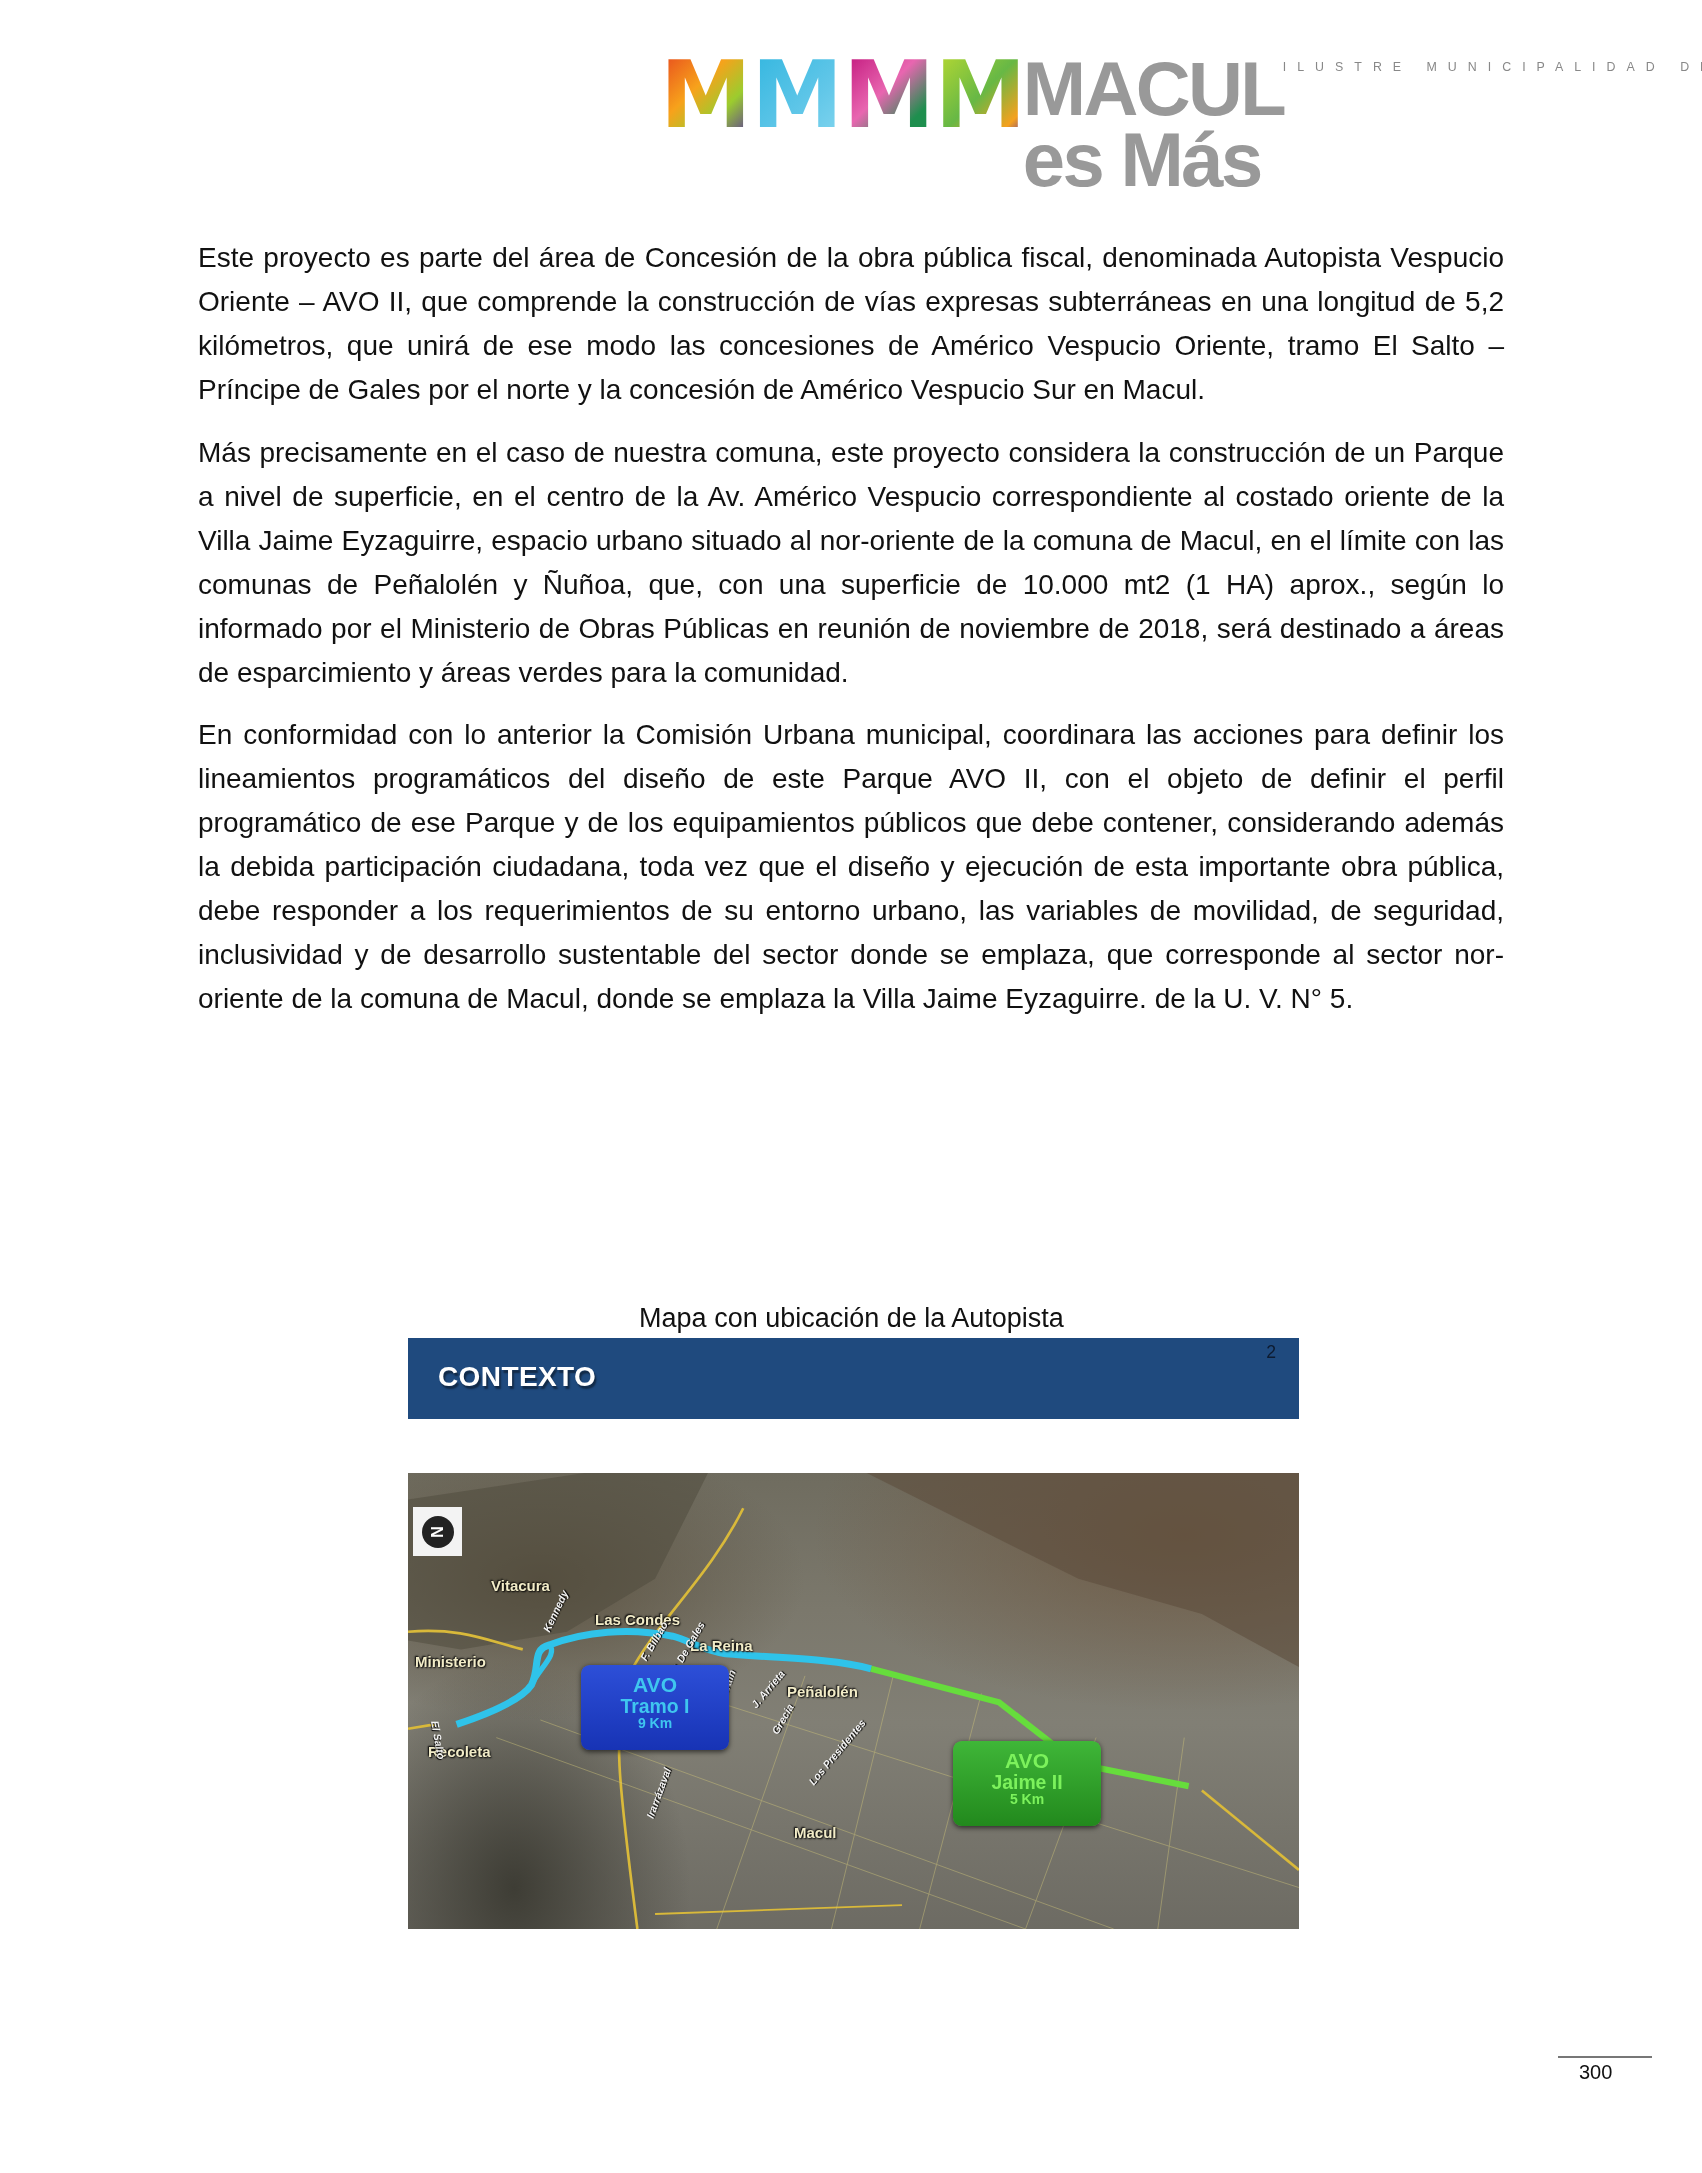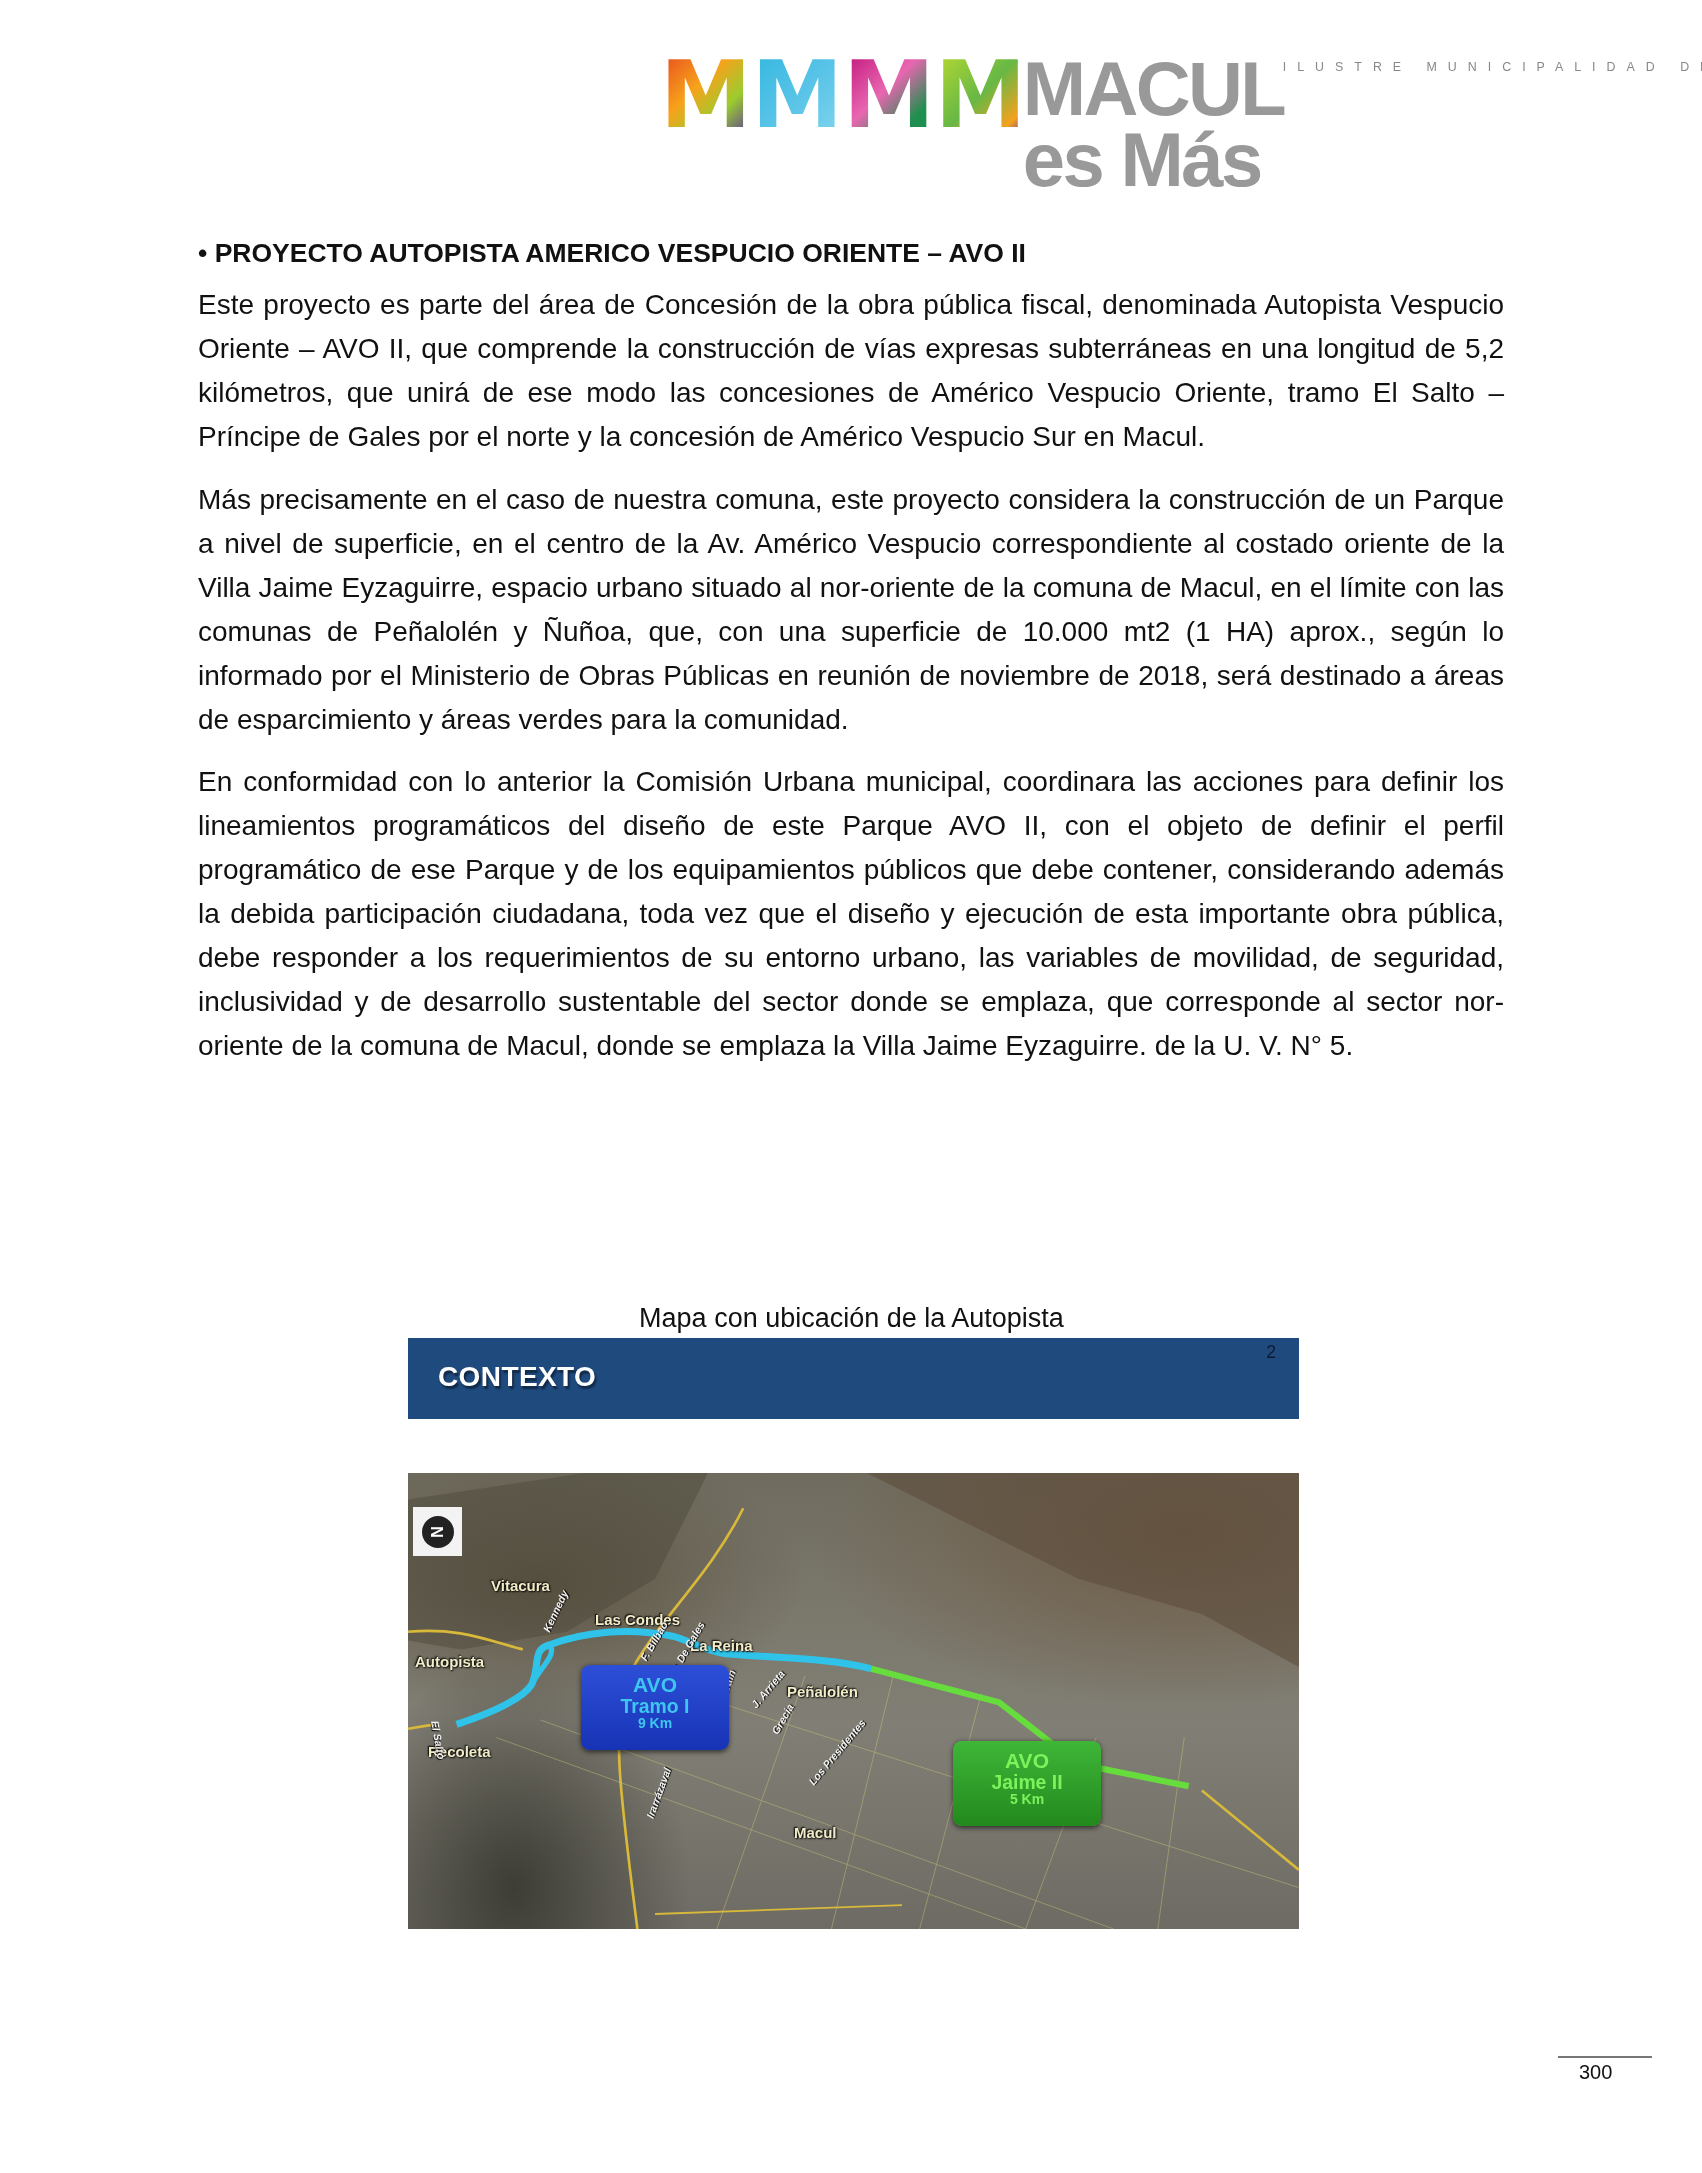--- a/index.html
+++ b/index.html
@@ -74,21 +74,20 @@
     <span class="m3">M</span>
     <span class="m4">M</span>
   </div>
   <div class="brand">
     <div class="brand-main">MACUL es Más</div>
     <div class="brand-sub">ILUSTRE MUNICIPALIDAD DE MACUL</div>
   </div>
 </div>
 
 <div class="content">
-  <div class="heading">• PROYECTO AUTOPISTA AMERICO VESPUCIO ORIENTE – AVO II</div>
   <p class="para">Este proyecto es parte del área de Concesión de la obra pública fiscal, denominada Autopista Vespucio Oriente – AVO II, que comprende la construcción de vías expresas subterráneas en una longitud de 5,2 kilómetros, que unirá de ese modo las concesiones de Américo Vespucio Oriente, tramo El Salto –Príncipe de Gales por el norte y la concesión de Américo Vespucio Sur en Macul.</p>
   <p class="para">Más precisamente en el caso de nuestra comuna, este proyecto considera la construcción de un Parque a nivel de superficie, en el centro de la Av. Américo Vespucio correspondiente al costado oriente de la Villa Jaime Eyzaguirre, espacio urbano situado al nor-oriente de la comuna de Macul, en el límite con las comunas de Peñalolén y Ñuñoa, que, con una superficie de 10.000 mt2 (1 HA) aprox., según lo informado por el Ministerio de Obras Públicas en reunión de noviembre de 2018, será destinado a áreas de esparcimiento y áreas verdes para la comunidad.</p>
   <p class="para">En conformidad con lo anterior la Comisión Urbana municipal, coordinara las acciones para definir los lineamientos programáticos del diseño de este Parque AVO II, con el objeto de definir el perfil programático de ese Parque y de los equipamientos públicos que debe contener, considerando además la debida participación ciudadana, toda vez que el diseño y ejecución de esta importante obra pública, debe responder a los requerimientos de su entorno urbano, las variables de movilidad, de seguridad, inclusividad y de desarrollo sustentable del sector donde se emplaza, que corresponde al sector nor-oriente de la comuna de Macul, donde se emplaza la Villa Jaime Eyzaguirre. de la U. V. N° 5.</p>
 </div>
 
 <div class="caption">Mapa con ubicación de la Autopista</div>
 
 <div class="banner">
   <div class="banner-title">CONTEXTO</div>
   <div class="banner-num">2</div>
@@ -122,21 +121,21 @@
 
     <path d="M525,222 L670,260 L760,330 L885,355" stroke="#66dd3c" stroke-width="7" fill="none"></path>
   </svg>
 
   <div class="compass">
     <div class="compass-disc">N</div>
   </div>
 
   <div class="place" style="left:83px;top:104px;">Vitacura</div>
   <div class="place" style="left:187px;top:138px;">Las Condes</div>
-  <div class="place" style="left:7px;top:180px;">Autopista</div>
+  <div class="place" style="left:7px;top:180px;">Ministerio</div>
   <div class="place" style="left:282px;top:164px;">La Reina</div>
   <div class="place" style="left:258px;top:226px;">Ñuñoa</div>
   <div class="place" style="left:379px;top:210px;">Peñalolén</div>
   <div class="place" style="left:20px;top:270px;">Recoleta</div>
   <div class="place" style="left:386px;top:351px;">Macul</div>
 
   <div class="street" style="left:125px;top:132px;transform:rotate(-65deg);">Kennedy</div>
   <div class="street" style="left:224px;top:162px;transform:rotate(-60deg);">F. Bilbao</div>
   <div class="street" style="left:251px;top:168px;transform:rotate(-60deg);">P. De Gales</div>
   <div class="street" style="left:265px;top:192px;">Tobalaba</div>

